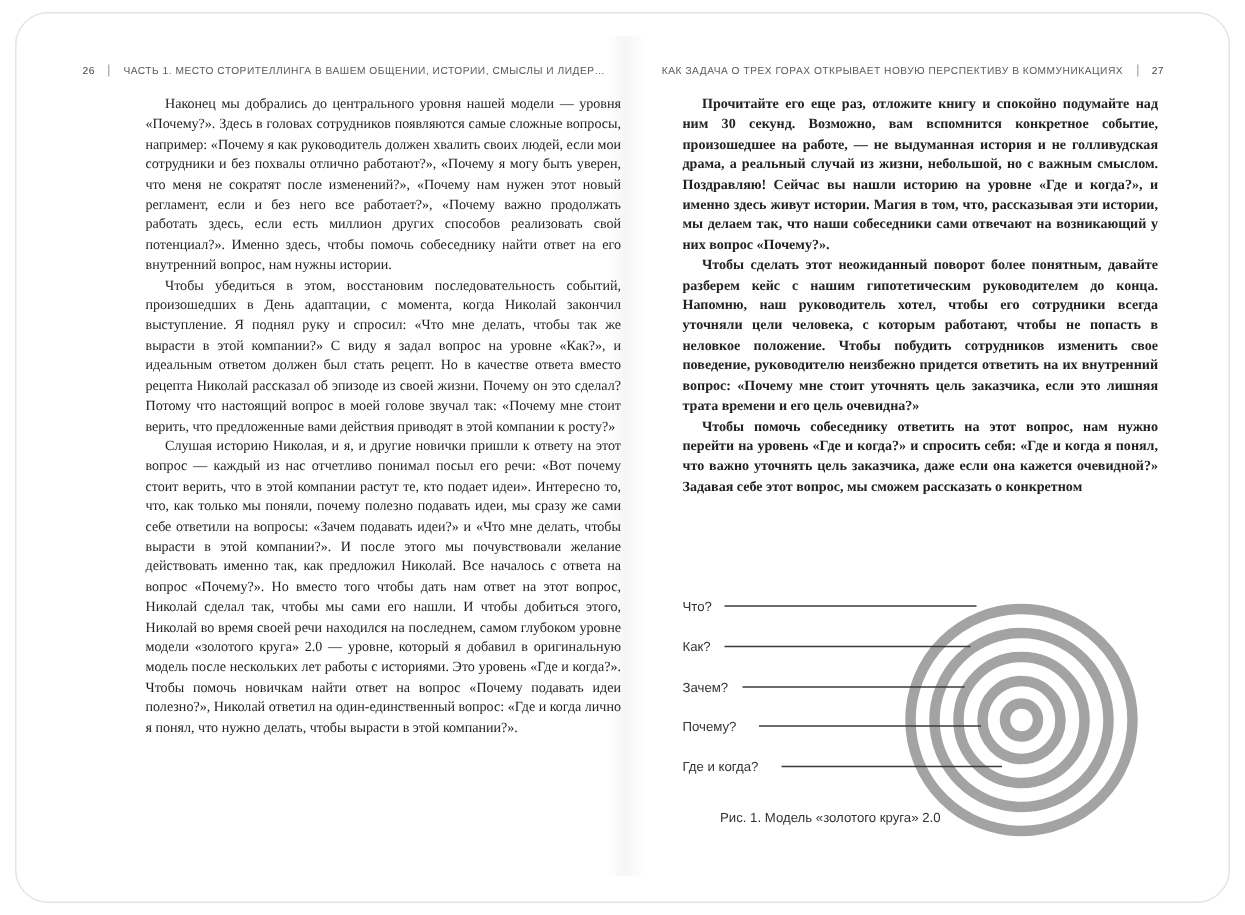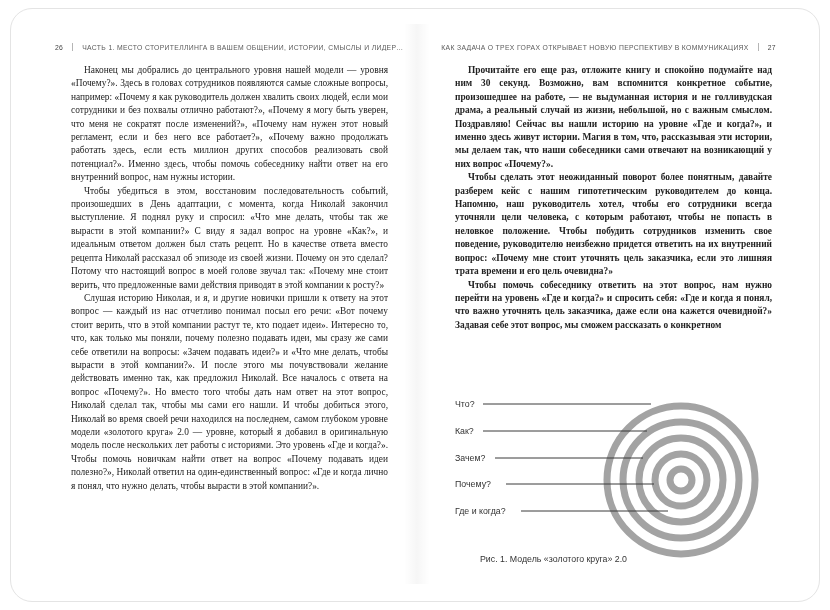--- a/index.html
+++ b/index.html
@@ -34,32 +34,32 @@
   }
   .head-title { overflow: hidden; text-overflow: ellipsis; }
   .body-text {
     position: absolute;
     width: 317px;
     font-family: "Liberation Serif", serif;
     font-size: 9.4px; line-height: 13.4px;
     color: #222; text-align: justify;
     hyphens: auto;
   }
-  .text-left { left: 71px; top: 64px; }
+  .text-left { left: 97px; top: 64px; }
   .text-right { left: 455px; top: 64px; font-weight: bold; }
   .body-text p { margin: 0; text-indent: 13px; }
   .figure {
     position: absolute; left: 455px; top: 390px;
   }
   .figure text {
     font-family: "Liberation Sans", sans-serif;
     font-size: 8.8px; fill: #333;
   }
   .caption {
-    position: absolute; left: 455px; top: 554px;
+    position: absolute; left: 455px; top: 540px;
     font-size: 8.8px; color: #333; padding-left: 25px;
   }
 </style>
 </head>
 <body>
 
 <div class="photo">
   <div class="frame"></div>
   <div class="gutter"></div>
 

